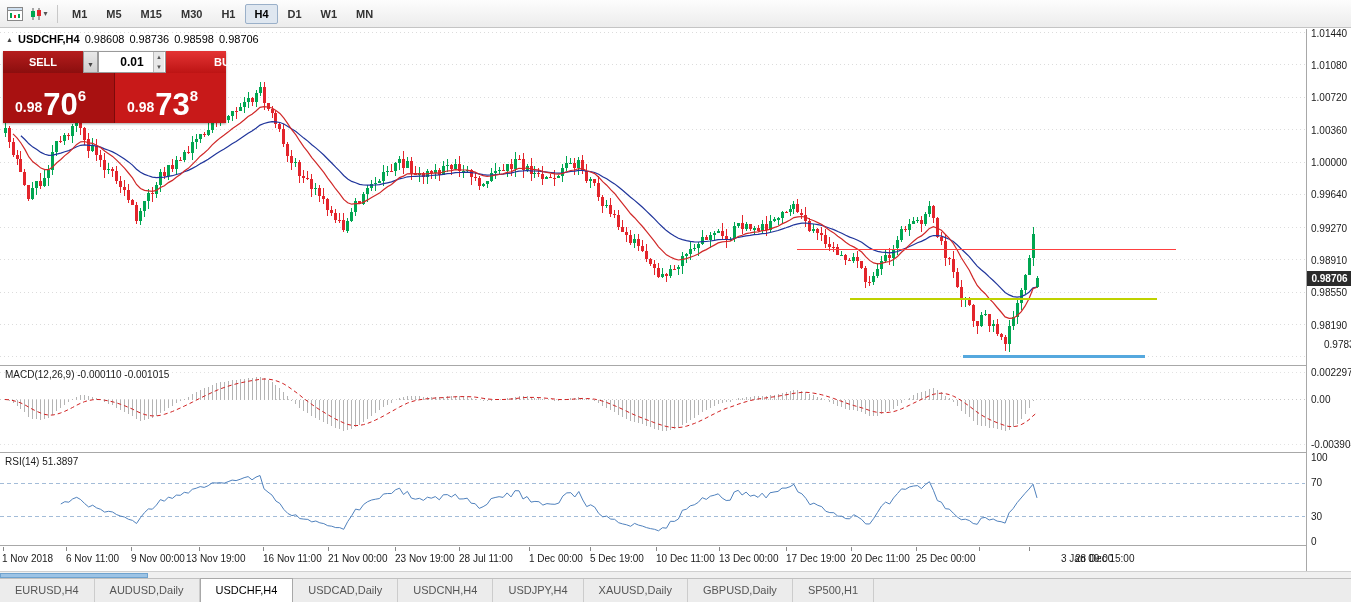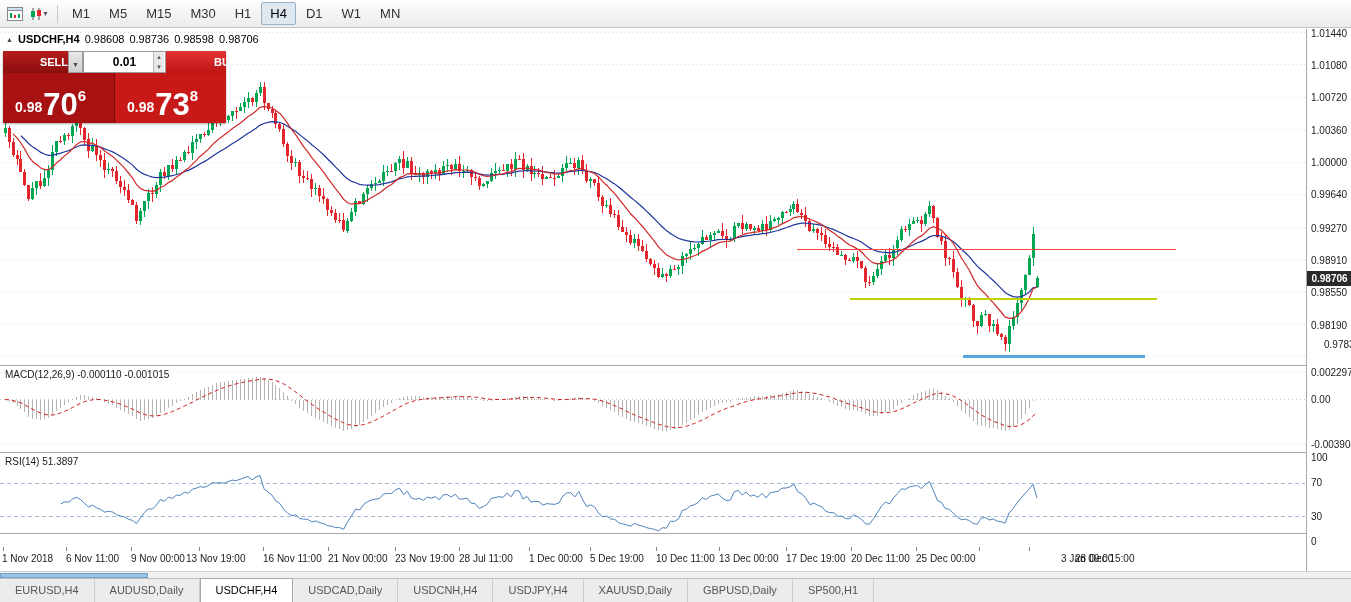--- a/index.html
+++ b/index.html
@@ -10,46 +10,46 @@
   
   #toolbar { position:absolute; left:0; top:0; width:1351px; height:28px;
              background:linear-gradient(#fdfdfd,#ececec);
              border-bottom:1px solid #c4c4c4;
              display:flex; align-items:center; padding-left:4px; }
   .tb-icon { width:22px; height:20px; display:flex; align-items:center; justify-content:center;
              margin-right:2px; border:1px solid transparent; border-radius:2px; cursor:default; }
   .tb-caret { font-size:8px; color:#555; margin-left:1px; }
   .tb-sep { width:1px; height:18px; background:#c8c8c8; margin:0 5px; }
   #tf-buttons { display:flex; align-items:center; }
-  .tf-btn { padding:3px 8px; font-size:13px; color:#333; margin-right:1px;
-            border:1px solid transparent; border-radius:2px; cursor:default; }
+  .tf-btn { padding:3px 8px; font-size:11px; color:#333; margin-right:1px;
+            border:1px solid transparent; border-radius:2px; cursor:default;font-weight:bold; }
   .tf-btn.active { background:#dfe7f0; border-color:#9ab0c9; color:#000; }
 
   
   #chart-panel { position:absolute; left:0; top:29px; width:1306px; height:337px;
                  background:#fff; border-bottom:1px solid #a8a8a8; }
   #macd-panel  { position:absolute; left:0; top:367px; width:1306px; height:86px;
                  background:#fff; border-bottom:1px solid #a8a8a8; }
-  #rsi-panel   { position:absolute; left:0; top:454px; width:1306px; height:80px;
+  #rsi-panel   { position:absolute; left:0; top:454px; width:1306px; height:92px;
                  background:#fff; border-bottom:1px solid #a8a8a8; }
   #chart-panel svg, #macd-panel svg, #rsi-panel svg { position:absolute; left:0; top:0; }
 
   .ind-title { position:absolute; left:5px; top:2px; font-size:10px; color:#1a1a1a; z-index:5; }
 
   #chart-title { position:absolute; left:6px; top:4px; font-size:11px; color:#000;
                  z-index:6; display:flex; align-items:center; gap:5px; }
   #chart-title .sym-ico { font-size:7px; color:#444; }
   #chart-title .t-sym { font-weight:bold; }
 
   
   #trade-panel { position:absolute; left:3px; top:22px; width:223px; z-index:7;
                  box-shadow:0 1px 2px rgba(0,0,0,.35); }
   .tp-row { display:flex; height:22px; }
-  .tp-sell-btn { width:65px; background:linear-gradient(#b51d1d,#8b0e0e); color:#fff;
-                 font-size:11px; font-weight:bold; text-align:right; line-height:22px; cursor:default; }
+  .tp-sell-btn { width:80px; background:linear-gradient(#b51d1d,#8b0e0e); color:#fff;
+                 font-size:11px; font-weight:bold; text-align:center; line-height:22px; cursor:default; }
   .tp-dd { width:15px; background:linear-gradient(#e8e8e8,#cfcfcf); border:1px solid #9a9a9a;
            text-align:center; line-height:20px; cursor:default; }
   .tp-dd span { font-size:7px; color:#444; }
   .tp-lot { flex:1; background:#fff; border:1px solid #9a9a9a; position:relative;
             text-align:center; cursor:text; }
   .tp-lot-val { font-size:12px; font-weight:bold; line-height:20px; color:#000; }
   .tp-spin { position:absolute; right:1px; top:0; height:20px; width:11px;
              display:flex; flex-direction:column; }
   .tp-spin span { flex:1; font-size:6px; line-height:10px; color:#555; background:#e8e8e8;
                   border-left:1px solid #bbb; text-align:center; cursor:default; }

